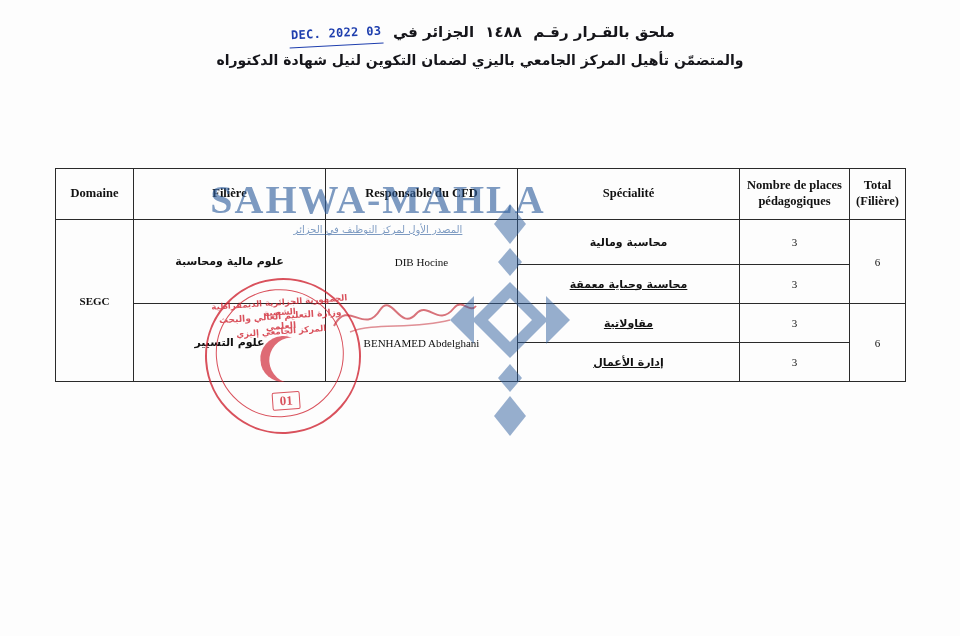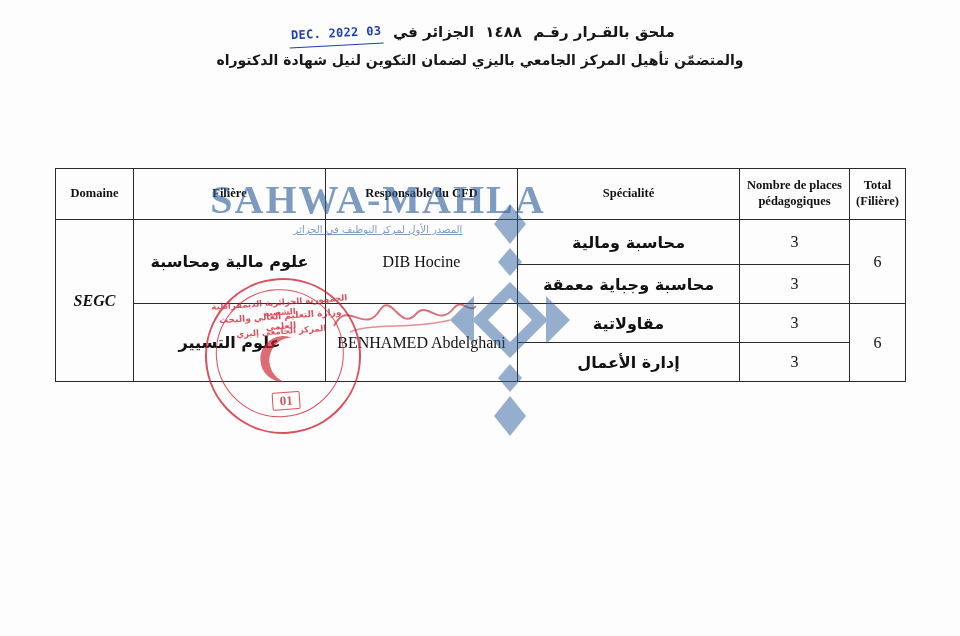--- a/index.html
+++ b/index.html
@@ -71,38 +71,37 @@
   }
   table.doc-table {
     border-collapse: collapse;
     width: 850px;
     table-layout: fixed;
     background: transparent;
   }
   table.doc-table th,
   table.doc-table td {
     border: 1.3px solid #2a2a2a;
-    font-size: 16px;
+    font-size: 11px;
     text-align: center;
     vertical-align: middle;
     padding: 3px 2px;
     color: #111;
   }
   table.doc-table thead th {
     height: 44px;
     font-weight: bold;
     font-family: "Liberation Serif", serif;
     font-size: 12.5px;
     line-height: 1.25;
   }
   td.rowh {
     font-family: "Liberation Serif", serif;
     font-weight: bold;
     font-size: 12.5px;
-    font-style: italic;
   }
   td.ar {
     direction: rtl;
     font-family: "DejaVu Sans", sans-serif;
     font-size: 12px;
     font-weight: bold;
     color: #121212;
   }
   td.lat {
     font-family: "Liberation Serif", serif;
@@ -111,21 +110,21 @@
   }
   td.num {
     font-family: "Liberation Serif", serif;
     font-size: 13px;
   }
   td.total {
     font-family: "Liberation Serif", serif;
     font-size: 14px;
   }
   .cell-h-38 { height: 38px; }
-  .cell-h-34 { height: 32px; }
+  .cell-h-34 { height: 32px; text-decoration: underline; }
 
   
   col.c-domaine { width: 78px; }
   col.c-filiere { width: 192px; }
   col.c-resp    { width: 192px; }
   col.c-spec    { width: 222px; }
   col.c-places  { width: 110px; }
   col.c-total   { width: 56px; }
 
   

